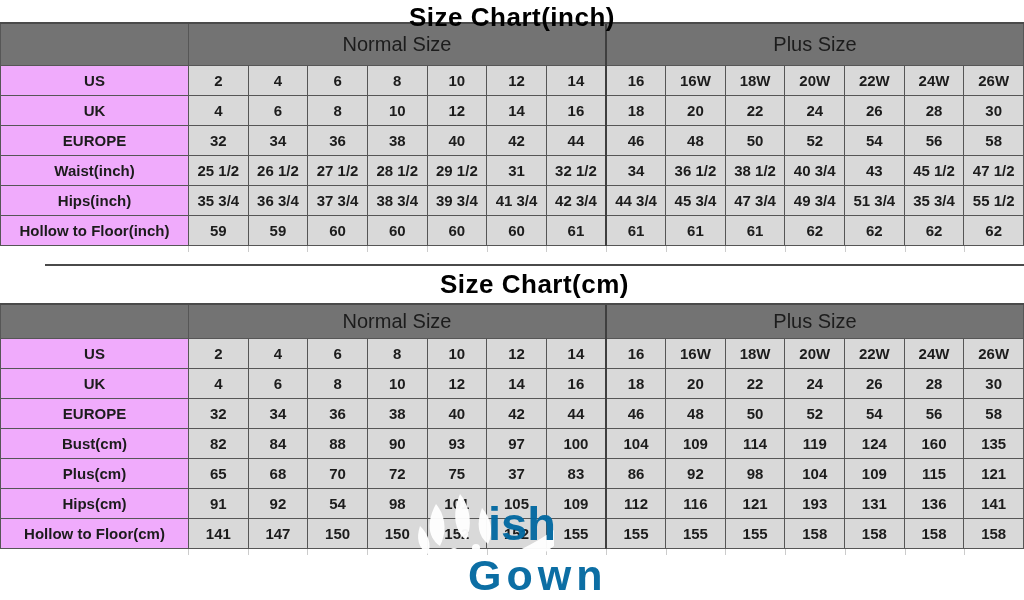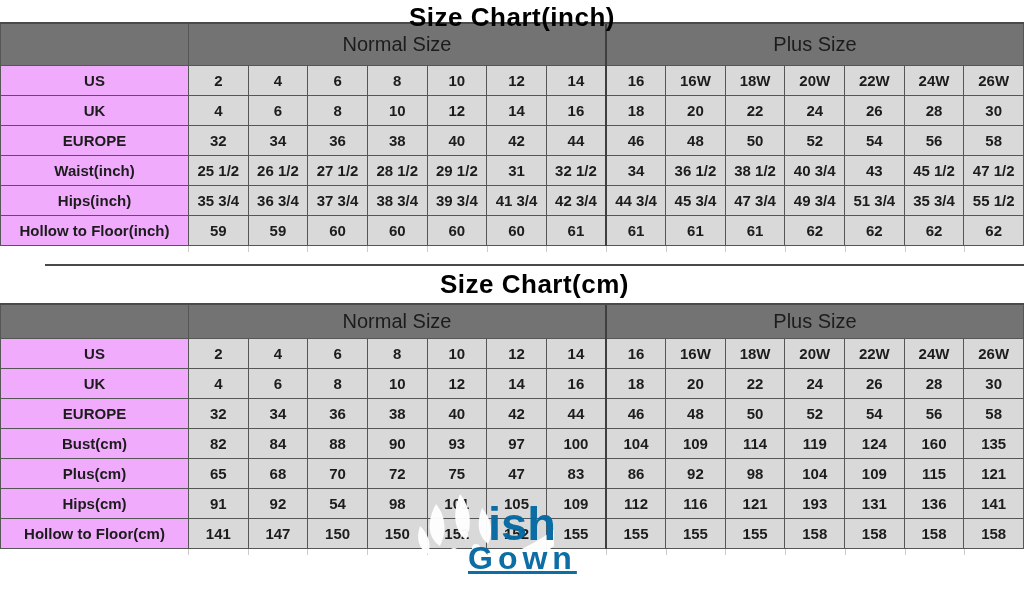--- a/index.html
+++ b/index.html
@@ -23,21 +23,21 @@
   .size-cell{background:#d9d9d9;font-weight:bold;font-size:15px;height:29px;}
   .plus-first{border-left:2px solid #3f3f3f !important;}
   .label-split{border-right:2px solid #4a4a4a;}
 
   .grid-stub{margin-left:188px;width:836px;height:6px;
     background:repeating-linear-gradient(to right,#cccccc 0 1px,transparent 1px 59.71px);}
   .section-gap{height:12px;}
 
   .watermark{position:absolute;left:400px;top:470px;width:240px;height:130px;color:#0369a1;opacity:0.96;pointer-events:none;}
   .wm-ish{position:absolute;left:88px;top:30px;font-size:47px;font-weight:bold;line-height:1;}
-  .wm-gown{position:absolute;left:68px;top:72px;font-size:32px;font-weight:bold;letter-spacing:5px;line-height:1;text-decoration:underline;}
+  .wm-gown{position:absolute;left:68px;top:84px;font-size:43px;font-weight:bold;letter-spacing:5px;line-height:1;}
   .wm-flourish{position:absolute;left:6px;top:16px;}
 </style>
 </head>
 <body>
 
 <div class="chart-section t1">
   <div class="chart-title">Size Chart(inch)</div>
   <table class="size-table">
     <colgroup>
         <col class="c-label">
@@ -242,21 +242,21 @@
           <td class="size-cell">160</td>
           <td class="size-cell">135</td>
         </tr>
         <tr>
           <th class="row-label">Plus(cm)</th>
           <td class="size-cell">65</td>
           <td class="size-cell">68</td>
           <td class="size-cell">70</td>
           <td class="size-cell">72</td>
           <td class="size-cell">75</td>
-          <td class="size-cell">47</td>
+          <td class="size-cell">37</td>
           <td class="size-cell">83</td>
           <td class="size-cell plus-first">86</td>
           <td class="size-cell">92</td>
           <td class="size-cell">98</td>
           <td class="size-cell">104</td>
           <td class="size-cell">109</td>
           <td class="size-cell">115</td>
           <td class="size-cell">121</td>
         </tr>
         <tr>

